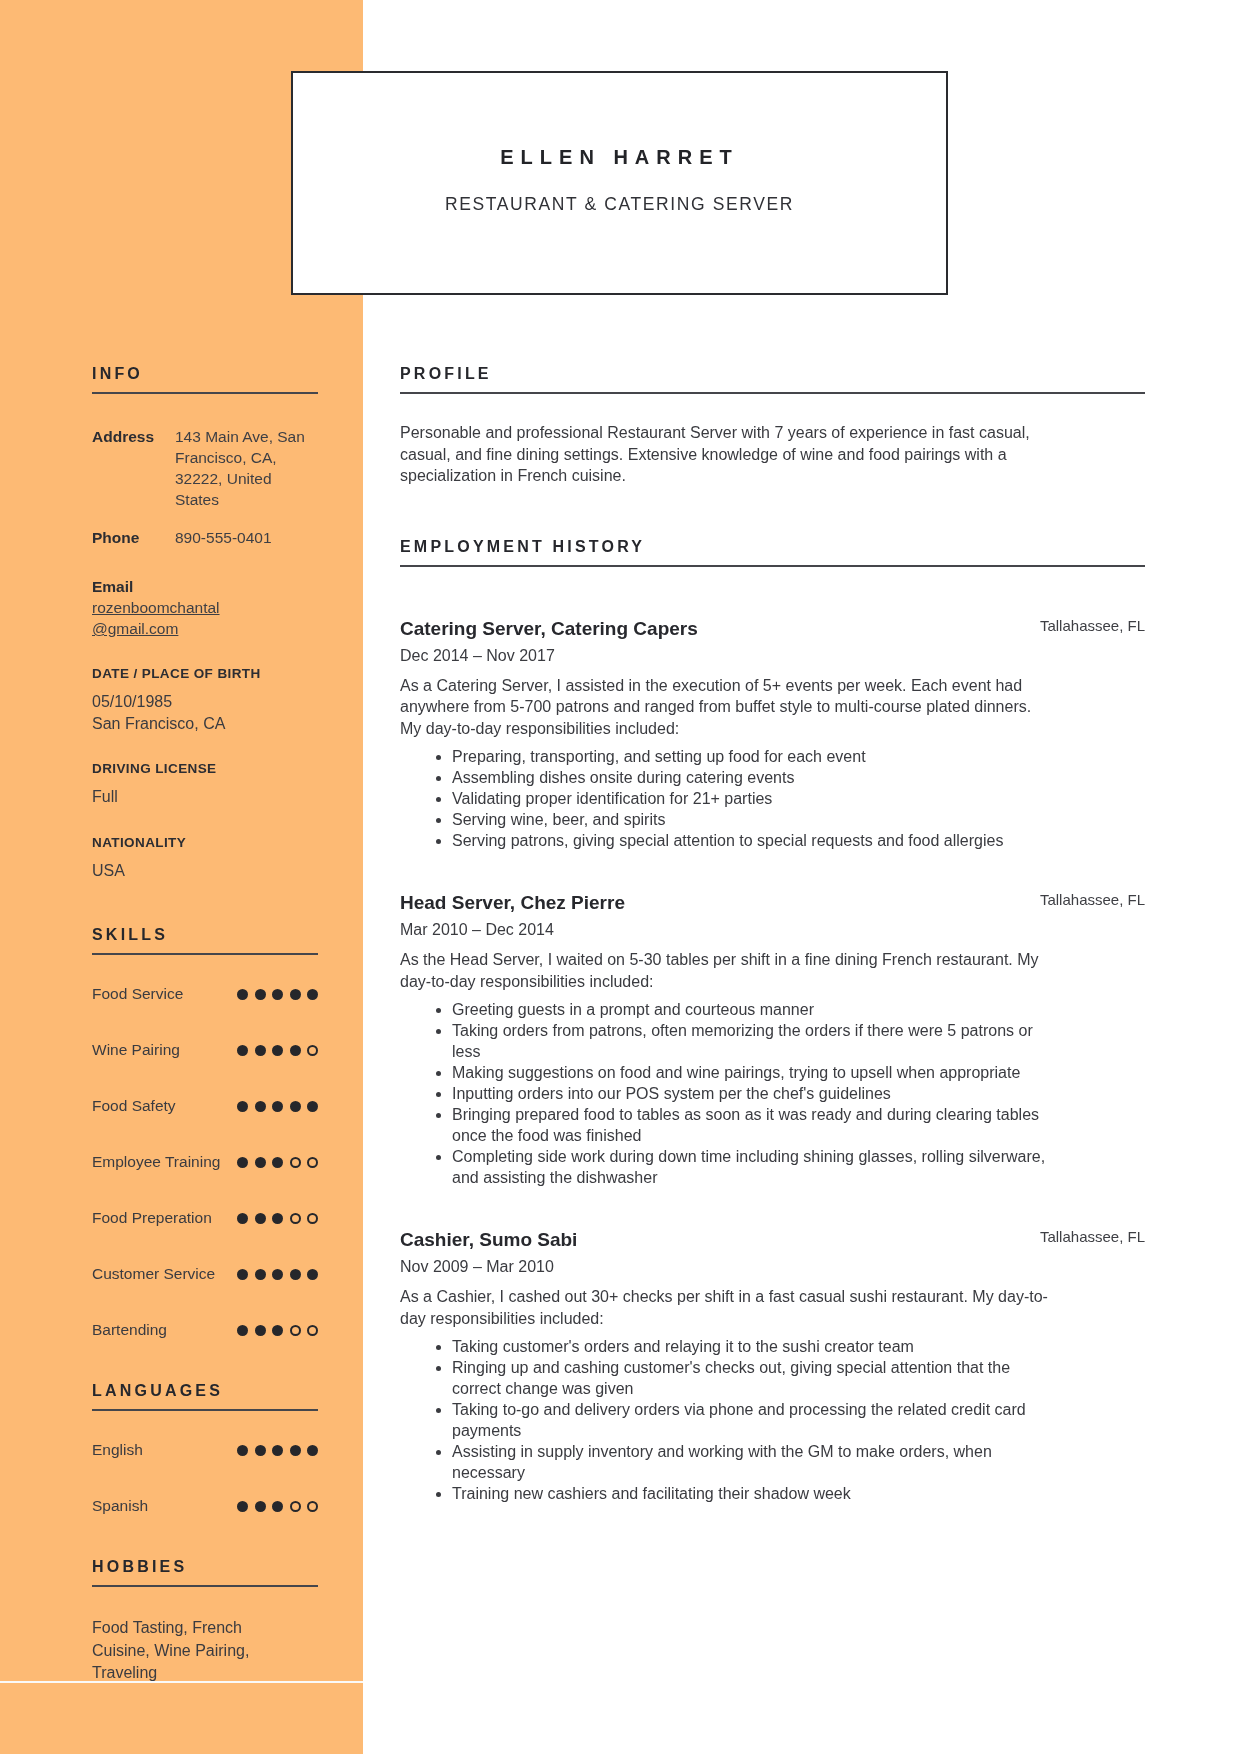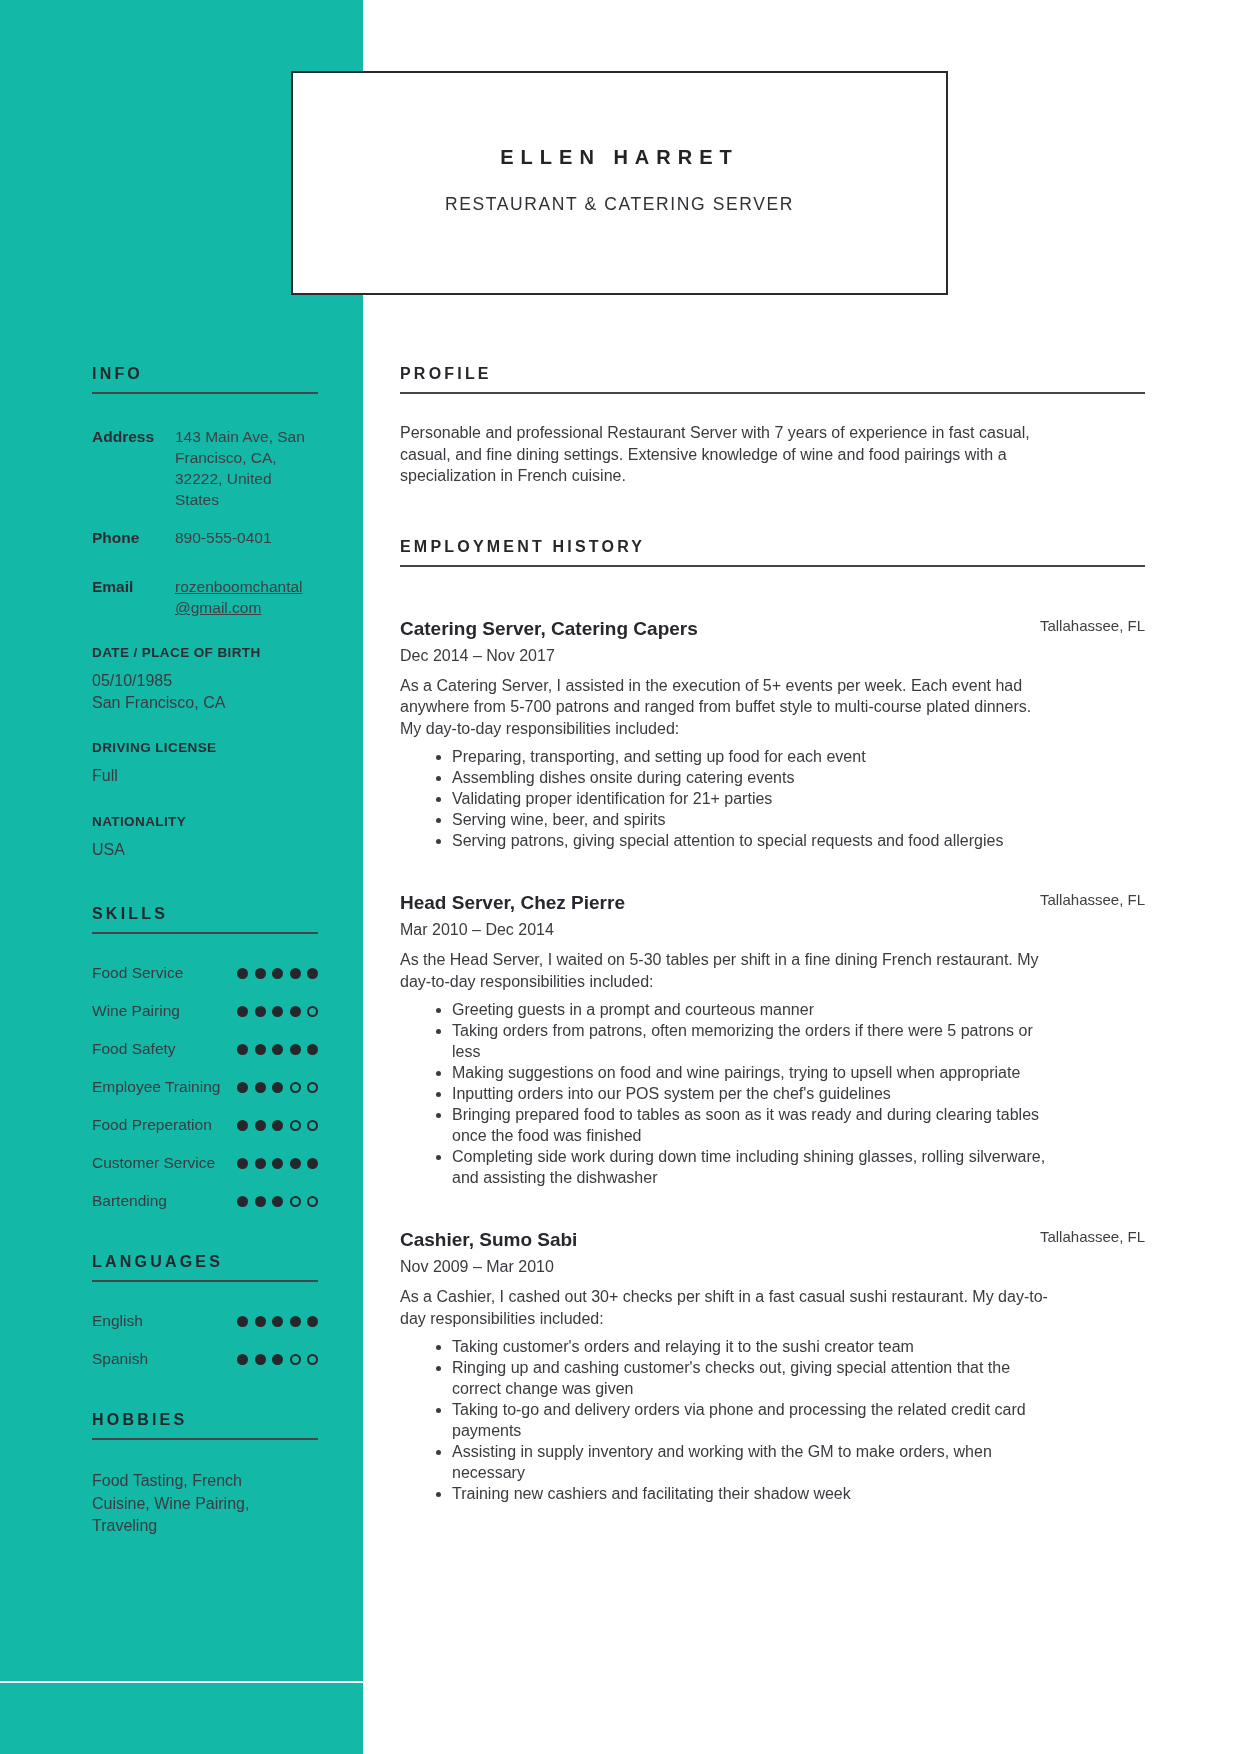--- a/index.html
+++ b/index.html
@@ -2,43 +2,43 @@
 <html><head>
 <meta charset="utf-8">
 <style>
   * { box-sizing: border-box; }
   html,body { margin:0; padding:0; background:#ffffff; }
   body { font-family:"Liberation Sans", sans-serif; color:#3e3f44; }
   .page { position:relative; width:1239px; height:1754px; background:#ffffff; overflow:hidden; }
 
   
   .sidebar { position:absolute; left:0; top:0; width:363px; height:1754px;
-             background:#14b8a6; padding:364px 45px 0 92px; }
+             background:#fdba74; padding:364px 45px 0 92px; }
   .page-split { position:absolute; left:0; top:1681px; width:363px; height:2px; background:#fafaf9; }
 
   h2.sec { margin:0 0 9px 0; font-size:16px; font-weight:bold; letter-spacing:3.2px;
            color:#26272c; line-height:19px; }
   .rule { height:2px; background:#45464b; border:0; margin:0; }
   .side .rule { width:226px; }
 
   .info-field { display:flex; margin-top:17px; font-size:15.5px; line-height:21px; }
   .info-field.first { margin-top:32px; }
-  .info-field.gap { margin-top:28px; }
+  .info-field.gap { margin-top:28px;flex-direction:column; }
   .info-label { width:83px; flex:none; font-weight:bold; color:#2c2d32; }
   .info-value { width:143px; }
   a.email-link { color:#3e3f44; text-decoration:underline; word-break:break-all; cursor:pointer; }
 
   .sub-label { margin-top:27px; font-size:13.5px; font-weight:bold; letter-spacing:.4px; color:#2c2d32; line-height:16px; }
   .sub-lines { margin-top:9px; font-size:16px; line-height:21.5px; color:#3a3b40; }
 
   .skills-block { margin-top:44px; }
   .lang-block { margin-top:41px; }
   .hobbies-block { margin-top:41px; }
   .rating-rows { margin-top:11px; }
-  .rating-row { display:flex; justify-content:space-between; align-items:center; margin-top:18px; height:20px; }
+  .rating-row { display:flex; justify-content:space-between; align-items:center; margin-top:36px; height:20px; }
   .rating-row.first { margin-top:29px; }
   .rating-label { font-size:15.5px; color:#3a3b40; }
   .dots { display:flex; gap:6.5px; }
   .dot { width:11px; height:11px; border-radius:50%; }
   .dot.filled { background:#26272b; }
   .dot.empty { border:2px solid #26272b; background:transparent; }
   .hobbies-text { margin-top:30px; font-size:16px; line-height:22.5px; color:#3a3b40; width:200px; }
 
   
   .header-box { position:absolute; left:291px; top:71px; width:657px; height:224px;

